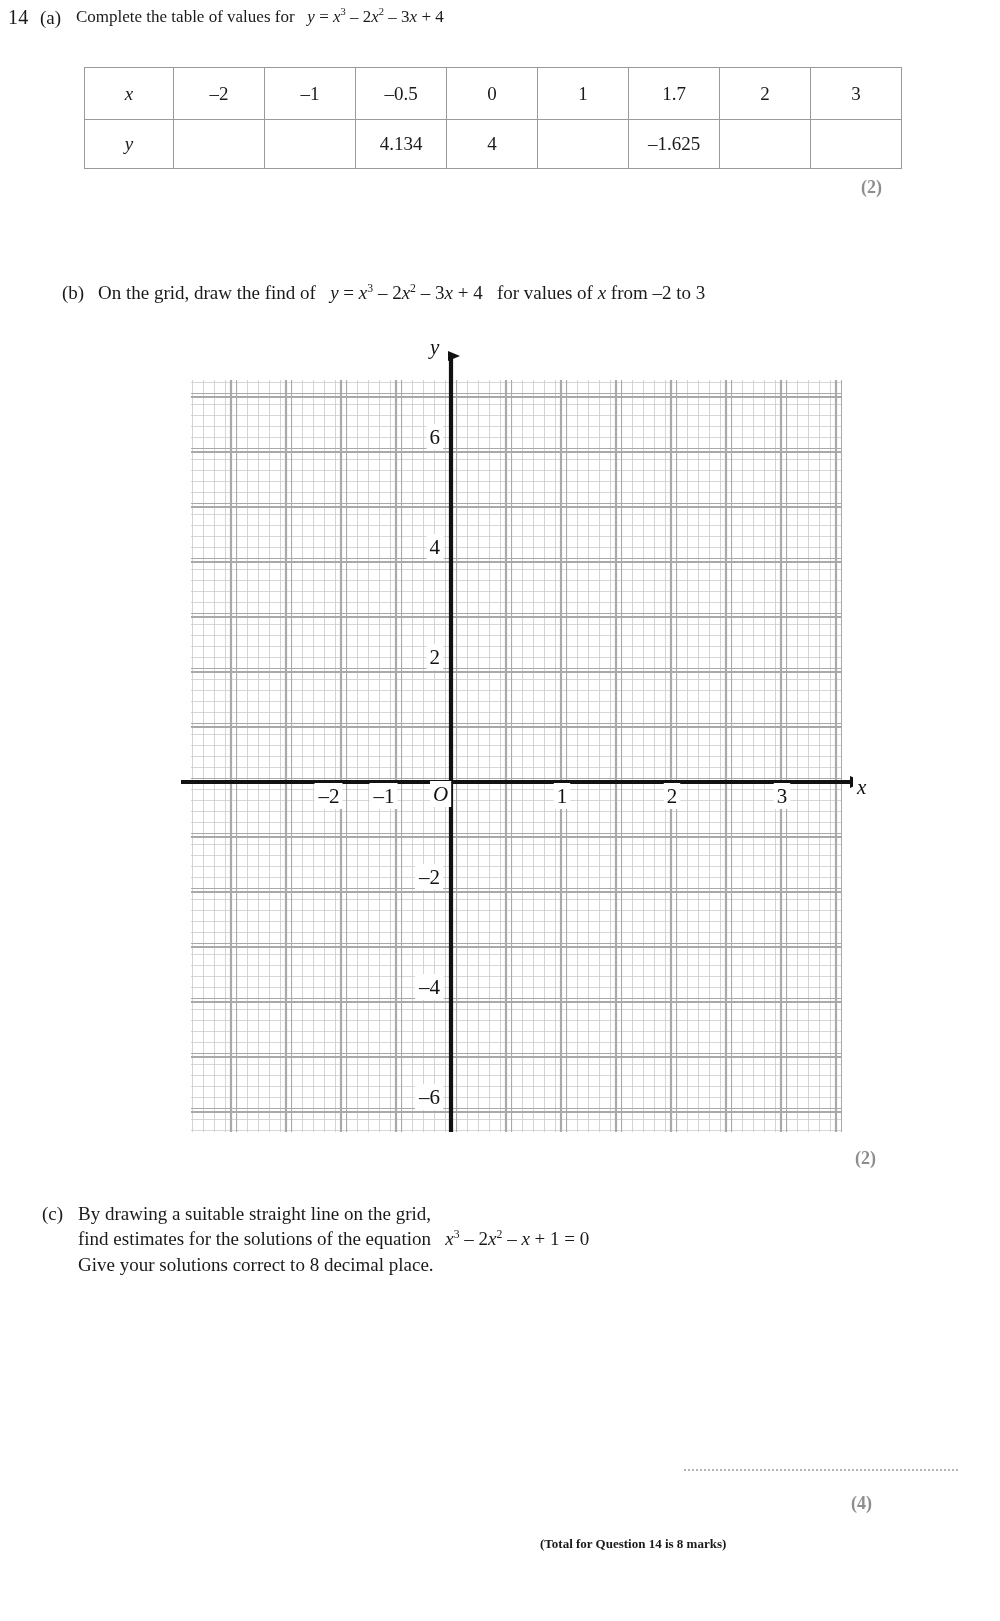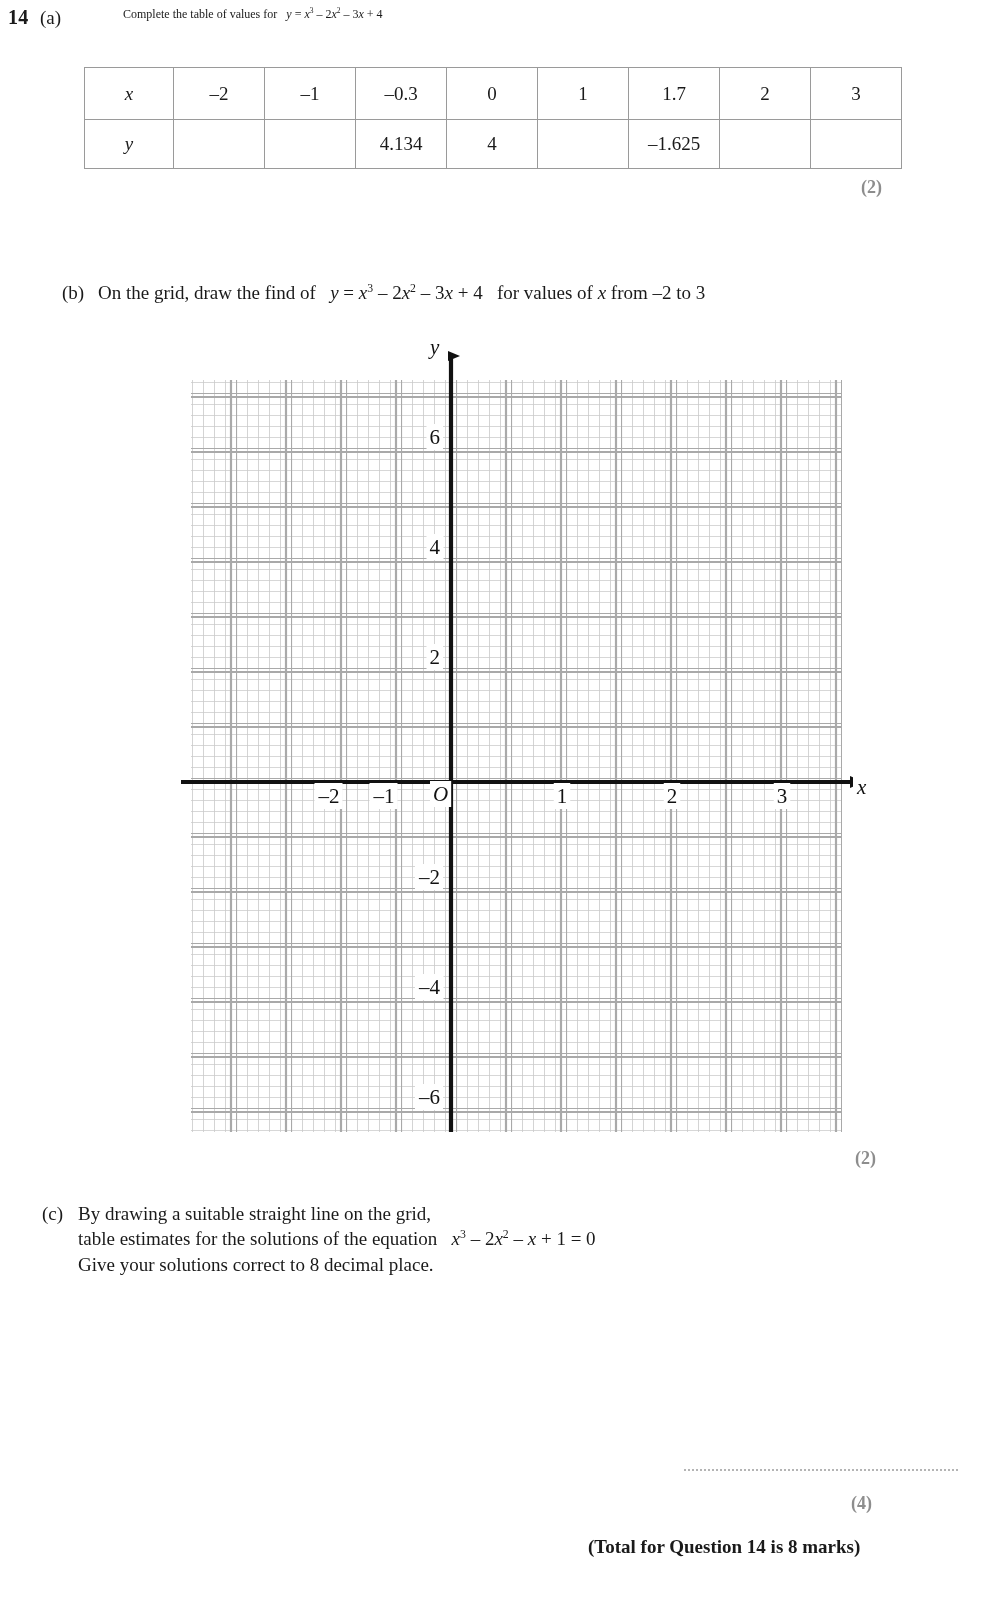--- a/index.html
+++ b/index.html
@@ -14,35 +14,34 @@
     font-family: "Liberation Serif", "DejaVu Serif", serif;
     color: #1a1a1a;
     overflow: hidden;
   }
   .abs { position: absolute; }
 
   
   #q-number {
     left: 8px;
     top: 6px;
-    font-weight: bold;
+    font-weight: normal;
     font-size: 20px;
     letter-spacing: 0.2px;
   }
   #part-a-label {
     left: 40px;
     top: 7px;
     font-size: 19px;
   }
   #part-a-text {
     left: 76px;
     top: 7px;
-    font-size: 12px;
+    font-size: 17px;
     white-space: nowrap;
-    margin-left: 47px;
   }
   sup.pwr { font-size: 0.62em; vertical-align: super; line-height: 0; font-style: normal; }
 
   
   #values-table {
     left: 84px;
     top: 67px;
     border-collapse: collapse;
     font-size: 19px;
   }
@@ -96,43 +95,42 @@
     width: 274px;
     border-bottom: 2px dotted #b4b4b4;
     height: 1px;
   }
 
   
   #total-line {
     left: 540px;
     top: 1536px;
     font-weight: bold;
-    font-size: 19px;
-    margin-left: 48px;
+    font-size: 13px;
   }
 </style>
 </head>
 <body>
 
 <div class="abs" id="q-number">14</div>
 <div class="abs" id="part-a-label">(a)</div>
 <div class="abs" id="part-a-text">
   <span>Complete the table of values for</span>
   <span>&nbsp;
     <i>y</i> = <i>x</i><sup class="pwr">3</sup> – 2<i>x</i><sup class="pwr">2</sup> – 3<i>x</i> + 4
   </span>
 </div>
 
 <table class="abs" id="values-table">
   <tbody>
       <tr class="row-x">
     <td class="hdrcell">x</td>
     <td class="vcell">–2</td>
     <td class="vcell">–1</td>
-    <td class="vcell">–0.3</td>
+    <td class="vcell">–0.5</td>
     <td class="vcell">0</td>
     <td class="vcell">1</td>
     <td class="vcell">1.7</td>
     <td class="vcell">2</td>
     <td class="vcell">3</td>
   </tr>
   <tr class="row-y">
     <td class="hdrcell">y</td>
     <td class="vcell"></td>
     <td class="vcell"></td>
@@ -259,21 +257,21 @@
       <rect x="0" y="0" width="1" height="1"></rect>
     </g>
   </svg>
 </div>
 
 <div class="abs marks" id="marks-b">(2)</div>
 
 <div class="abs" id="part-c-label">(c)</div>
 <div class="abs" id="part-c-l1">By drawing a suitable straight line on the grid,</div>
 <div class="abs" id="part-c-l2">
-  <span>table estimates for the solutions of the equation</span>
+  <span>find estimates for the solutions of the equation</span>
   <span>&nbsp;
     <i>x</i><sup class="pwr">3</sup> – 2<i>x</i><sup class="pwr">2</sup> – <i>x</i> + 1 = 0
   </span>
 </div>
 <div class="abs" id="part-c-l3">Give your solutions correct to 8 decimal place.</div>
 
 <div class="abs" id="answer-line"></div>
 <div class="abs marks" id="marks-c">(4)</div>
 
 <div class="abs" id="total-line">(Total for Question 14 is 8 marks)</div>

